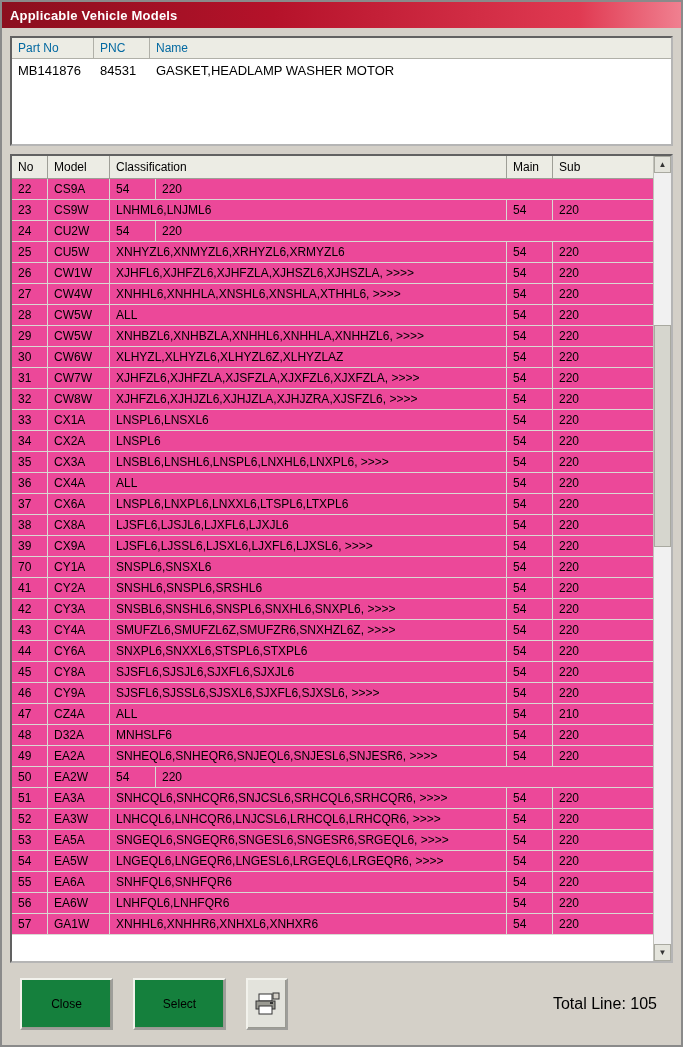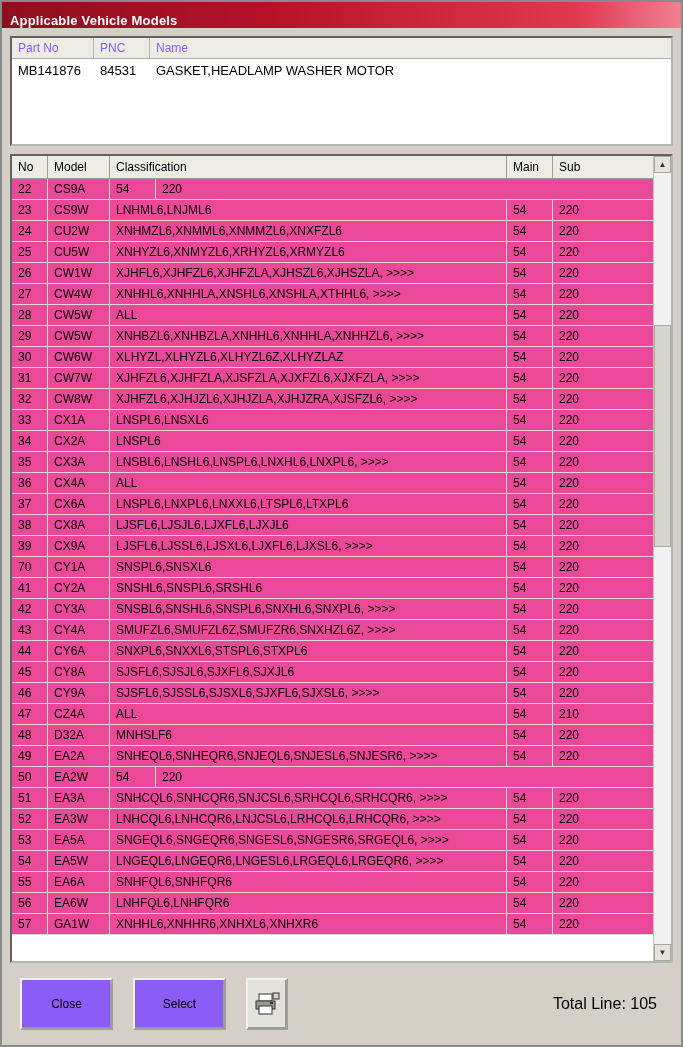--- a/index.html
+++ b/index.html
@@ -23,21 +23,21 @@
     background: #d4d0c8;
     border: 2px solid #8a8a8a;
     box-sizing: border-box;
     display: flex;
     flex-direction: column;
   }
   .titlebar {
     height: 26px;
     background: linear-gradient(to right, #8b0f1e 0%, #b5122a 40%, #e03a52 85%, #f08090 100%);
     display: flex;
-    align-items: flex-end;
+    align-items: center;
     padding-left: 8px;
     flex: 0 0 auto;
   }
   .titlebar .title {
     color: #ffffff;
     font-size: 13px;
     font-weight: bold;
     letter-spacing: 0.2px;
   }
   .content {
@@ -62,21 +62,21 @@
     height: 21px;
     background: #e9e9e2;
     border-bottom: 1px solid #b0b0a8;
     box-sizing: border-box;
   }
   .part-head .hcell {
     border-right: 1px solid #b0b0a8;
     padding: 3px 6px;
     box-sizing: border-box;
     font-size: 12px;
-    color: #8b5cf6;
+    color: #0369a1;
     background: #ecece4;
   }
   .ph-partno { width: 82px; }
   .ph-pnc { width: 56px; }
   .ph-name { flex: 1 1 auto; border-right: none !important; }
   .part-row {
     display: flex;
     padding-top: 3px;
     font-size: 13px;
   }
@@ -188,21 +188,21 @@
     flex: 0 0 auto;
     display: flex;
     align-items: center;
     padding: 0 10px;
     box-sizing: border-box;
     position: relative;
   }
   .btn {
     width: 93px;
     height: 52px;
-    background: #8b5cf6;
+    background: #15803d;
     border: 2px outset #f2f2ec;
     box-shadow: inset -1px -1px 0 #9a9a92;
     font-size: 12px;
     color: #000;
     display: flex;
     align-items: center;
     justify-content: center;
     margin-right: 20px;
     box-sizing: border-box;
     cursor: pointer;
@@ -270,21 +270,20 @@
             <div class="trow">
               <div class="td c-no">23</div>
               <div class="td c-model">CS9W</div>
               <div class="td c-class">LNHML6,LNJML6</div>
               <div class="td c-main">54</div>
               <div class="td c-sub">220</div>
             </div>
             <div class="trow">
               <div class="td c-no">24</div>
               <div class="td c-model">CU2W</div>
-              <div class="td c-class">XNHMZL6,XNMML6,XNMMZL6,XNXFZL6</div>
               <div class="td c-main">54</div>
               <div class="td c-sub">220</div>
             </div>
             <div class="trow">
               <div class="td c-no">25</div>
               <div class="td c-model">CU5W</div>
               <div class="td c-class">XNHYZL6,XNMYZL6,XRHYZL6,XRMYZL6</div>
               <div class="td c-main">54</div>
               <div class="td c-sub">220</div>
             </div>

